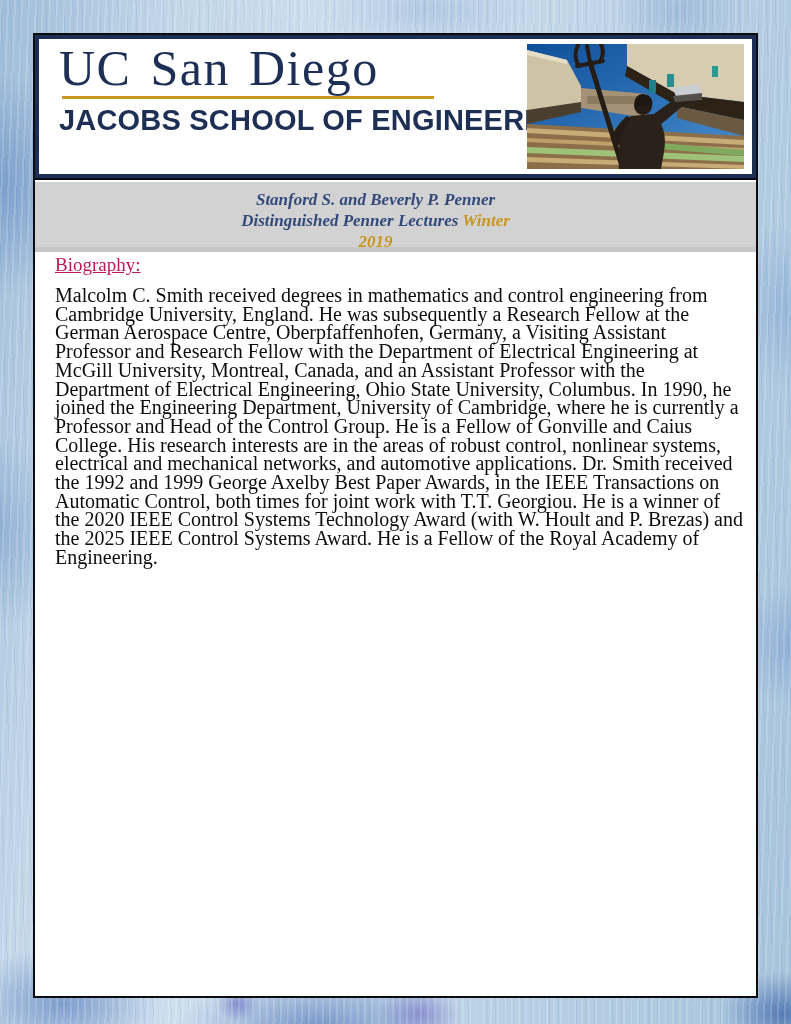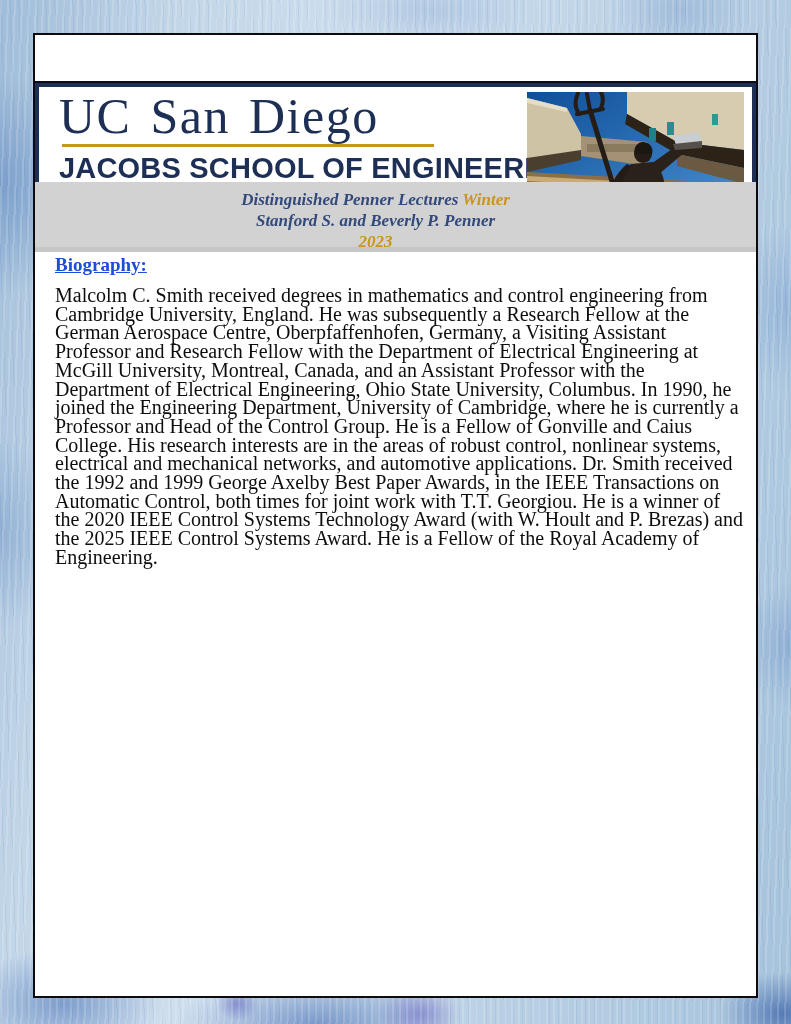--- a/index.html
+++ b/index.html
@@ -26,21 +26,21 @@
       repeating-linear-gradient(92deg, rgba(255,255,255,.16) 0 2px, transparent 2px 7px),
       repeating-linear-gradient(88deg, rgba(70,110,175,.10) 0 1px, transparent 1px 9px);
   }
   .main-box{
     position:absolute;left:33px;top:33px;width:725px;height:965px;z-index:1;
     background:#ffffff;border:2px solid #0b0b10;box-sizing:border-box;
   }
   
   .header-box{
     position:absolute;left:-2px;top:-2px;width:725px;height:147px;
-    box-sizing:border-box;background:#fca5a5;border:2px solid #0b0b10;margin-top:48px;
+    box-sizing:border-box;background:#fca5a5;border:2px solid #0b0b10;
   }
   .header-inner{position:absolute;inset:0;border:4px solid #1d2f55;background:#fff;}
   .logo-block{position:absolute;left:20px;top:2px;}
   .wordmark{
     font-family:"Liberation Serif",serif;font-size:50px;line-height:54px;
     color:#1d2f55;letter-spacing:1.5px;word-spacing:5px;white-space:nowrap;
   }
   .gold-rule{width:372px;height:3px;margin:1px 0 9px 3px;}
   .school{
     font-family:"Liberation Sans",sans-serif;font-weight:bold;font-size:29px;
@@ -59,22 +59,22 @@
   }
   .title-band .band-text{
     padding:7px 70px 0 30px;text-align:center;
     font-family:"Liberation Serif",serif;font-style:italic;font-weight:bold;
     font-size:17px;line-height:21px;color:#32497c;
   }
   .gold-text{color:#c8951e;}
   
   .bio-section{position:absolute;left:20px;top:219px;width:688px;}
   .bio-heading{
-    font-family:"Liberation Serif",serif;font-weight:bold;font-size:19px;
-    color:#1d4ed8;text-decoration:underline;display:inline-block;
+    font-family:"Liberation Serif",serif;font-weight:normal;font-size:19px;
+    color:#be185d;text-decoration:underline;display:inline-block;
   }
   .bio-text{
     margin-top:10px;font-family:"Liberation Serif",serif;font-size:20px;
     line-height:18.7px;color:#0d0d0d;text-align:left;
   }
   
   .footer-band{
     position:absolute;left:0;bottom:0;width:100%;height:64px;
     background:linear-gradient(#d2d2d2 0 76%, #c4c9cf 76% 100%);
   }
@@ -144,23 +144,23 @@
             <polygon points="146,44 172,40 175,52 150,56" fill="#c9ced2"></polygon>
             <polygon points="146,52 175,49 175,56 148,58" fill="#55504a"></polygon>
             <path d="M108,62 C106,56 110,50 116,50 C122,50 127,55 125,62 Z" fill="#1d1712"></path>
           </svg>
         </div>
       </div>
     </div>
 
     <div class="title-band">
       <div class="band-text">
+        <div>Stanford S. and Beverly P. Penner</div>
         <div><span>Distinguished Penner Lectures </span><span class="gold-text">Winter</span></div>
-        <div>Stanford S. and Beverly P. Penner</div>
-        <div class="gold-text">2023</div>
+        <div class="gold-text">2019</div>
       </div>
     </div>
 
     <div class="bio-section">
       <span class="bio-heading">Biography:</span>
       <div class="bio-text">Malcolm C. Smith received degrees in mathematics and control engineering from Cambridge University, England. He was subsequently a Research Fellow at the German Aerospace Centre, Oberpfaffenhofen, Germany, a Visiting Assistant Professor and Research Fellow with the Department of Electrical Engineering at McGill University, Montreal, Canada, and an Assistant Professor with the Department of Electrical Engineering, Ohio State University, Columbus. In 1990, he joined the Engineering Department, University of Cambridge, where he is currently a Professor and Head of the Control Group. He is a Fellow of Gonville and Caius College. His research interests are in the areas of robust control, nonlinear systems, electrical and mechanical networks, and automotive applications. Dr. Smith received the 1992 and 1999 George Axelby Best Paper Awards, in the IEEE Transactions on Automatic Control, both times for joint work with T.T. Georgiou. He is a winner of the 2020 IEEE Control Systems Technology Award (with W. Hoult and P. Brezas) and the 2025 IEEE Control Systems Award. He is a Fellow of the Royal Academy of Engineering.</div>
     </div>
 
 
   </div>

